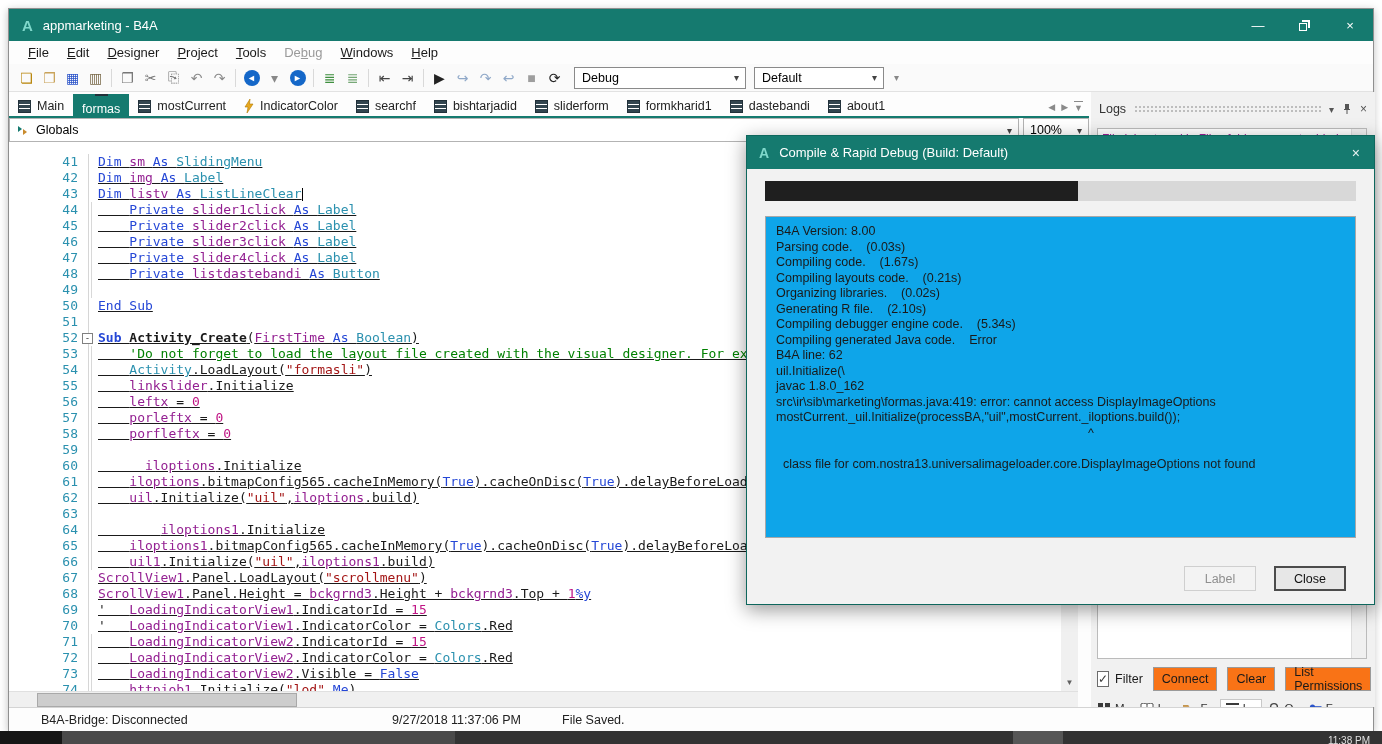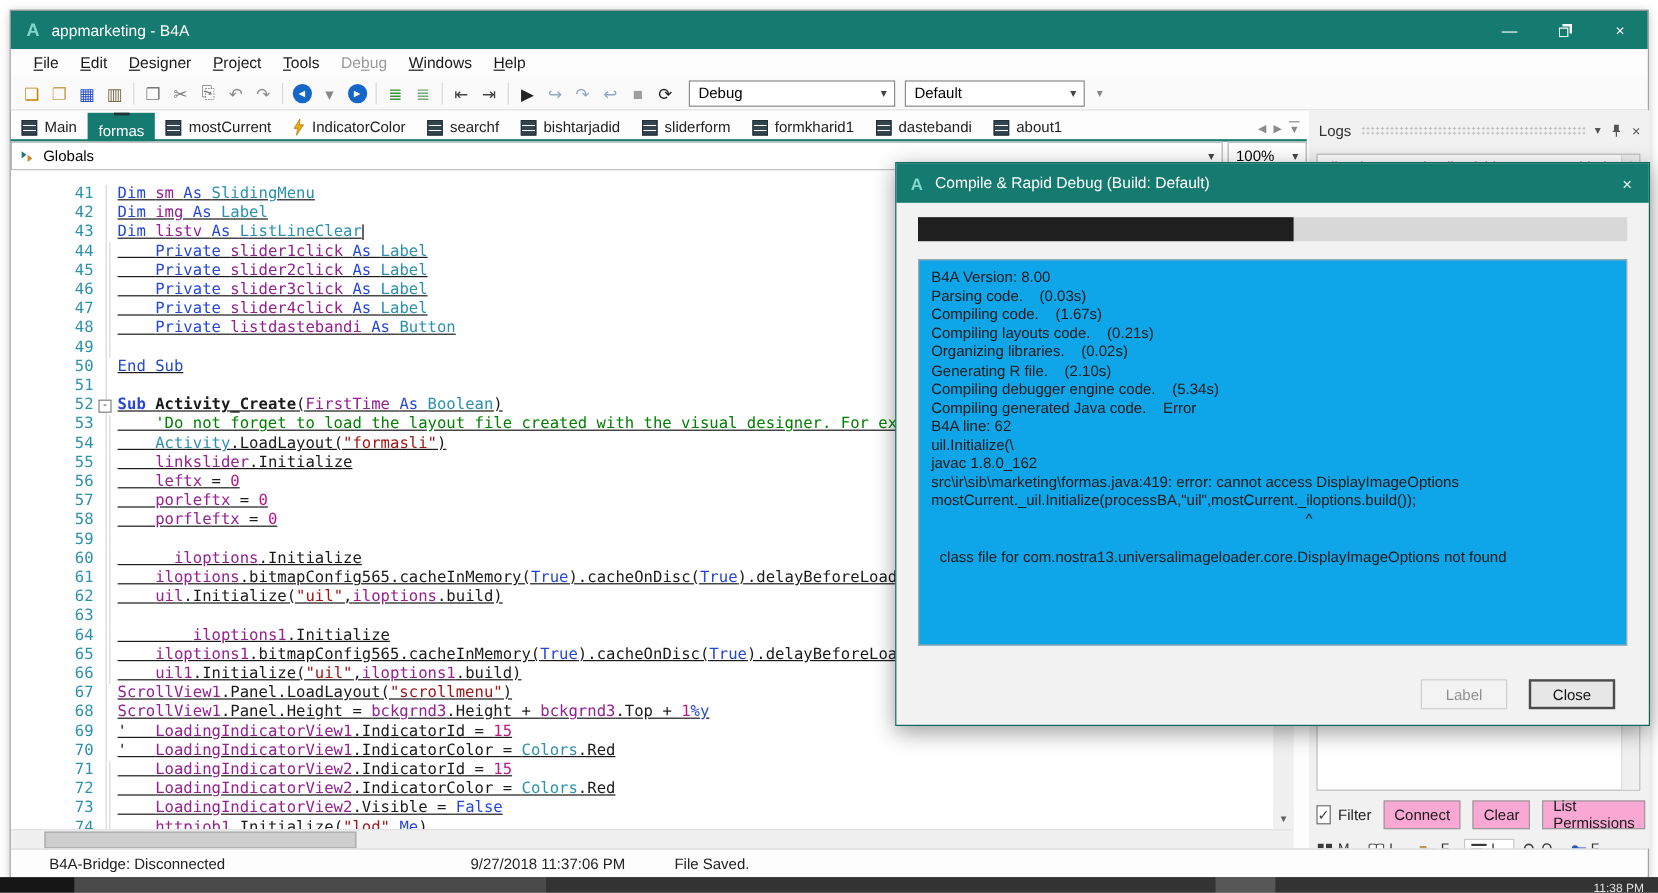--- a/index.html
+++ b/index.html
@@ -80,21 +80,21 @@
   .dock-header { display:flex; align-items:center; height:22px; margin:6px 8px 0 8px; font-size:12.5px; color:#333; gap:8px; }
   .grip { flex:1; height:8px; background-image:radial-gradient(#bdbdbd 1px, transparent 1.1px); background-size:4px 4px; }
   .dock-header .hbtn { color:#555; font-size:10px; }
   .logbox { position:absolute; left:6px; right:8px; top:36px; height:531px; background:#fff; border:1px solid #bbbbbb; overflow:hidden; }
   .logbox .msg { color:#a0209a; font-size:12px; padding:3px 4px; white-space:nowrap; }
   .logbox .vsb { position:absolute; right:0; top:0; bottom:0; width:15px; background:#f0f0f0; border-left:1px solid #ddd; }
   .logbox .vsb .up { height:15px; display:flex; align-items:center; justify-content:center; font-size:7px; color:#555; }
   .filter-row { position:absolute; left:6px; right:6px; top:574px; height:26px; display:flex; align-items:center; gap:10px; }
   .checkbox { width:16px; height:16px; background:#fff; border:1px solid #6b6b6b; display:flex; align-items:center; justify-content:center; font-size:12px; color:#3c3c3c; }
   .filter-label { font-size:12.5px; color:#1a1a1a; margin-left:-4px; }
-  .btn { background:#f9a8d4; border:1px solid #9a9a9a; font-size:12.5px; color:#1a1a1a; height:24px; display:flex; align-items:center; padding:0 8px; }
+  .btn { background:#f97316; border:1px solid #9a9a9a; font-size:12.5px; color:#1a1a1a; height:24px; display:flex; align-items:center; padding:0 8px; }
   .bottom-tabs { position:absolute; left:2px; right:0; top:604px; height:24px; display:flex; align-items:center; gap:2px; }
   .btab { display:flex; align-items:center; gap:4px; font-size:11.5px; color:#333; padding:2px 5px; }
   .btab.active { background:#fff; border:1px solid #c8c8c8; }
 
   
   .statusbar { position:absolute; left:0; top:698px; right:0; height:25px; background:#fdfdfd; border-top:1px solid #d4d4d4; font-size:12.5px; color:#222; }
   .statusbar span { position:absolute; top:5px; }
 
   
   .dialog { position:absolute; left:746px; top:135px; width:629px; height:470px; background:#f2f2f2; border:1px solid #0e675d;
@@ -222,21 +222,21 @@
             <span>■</span>
           </span>
           <span class="tb-icon" style="color: rgb(34, 34, 34);">
             <span>⟳</span>
           </span>
         </span>
       <div class="combo" style="width:172px">
         <span>Debug</span>
         <span class="arrow">▾</span>
       </div>
-      <div class="combo" style="width:150px">
+      <div class="combo" style="width:130px">
         <span>Default</span>
         <span class="arrow">▾</span>
       </div>
       <span class="tb-overflow">▾</span>
     </div>
 
     <div class="tabstrip" id="tabstrip">
         <div class="tab">
           <span class="form-ico"></span>
           <span>Main</span>

